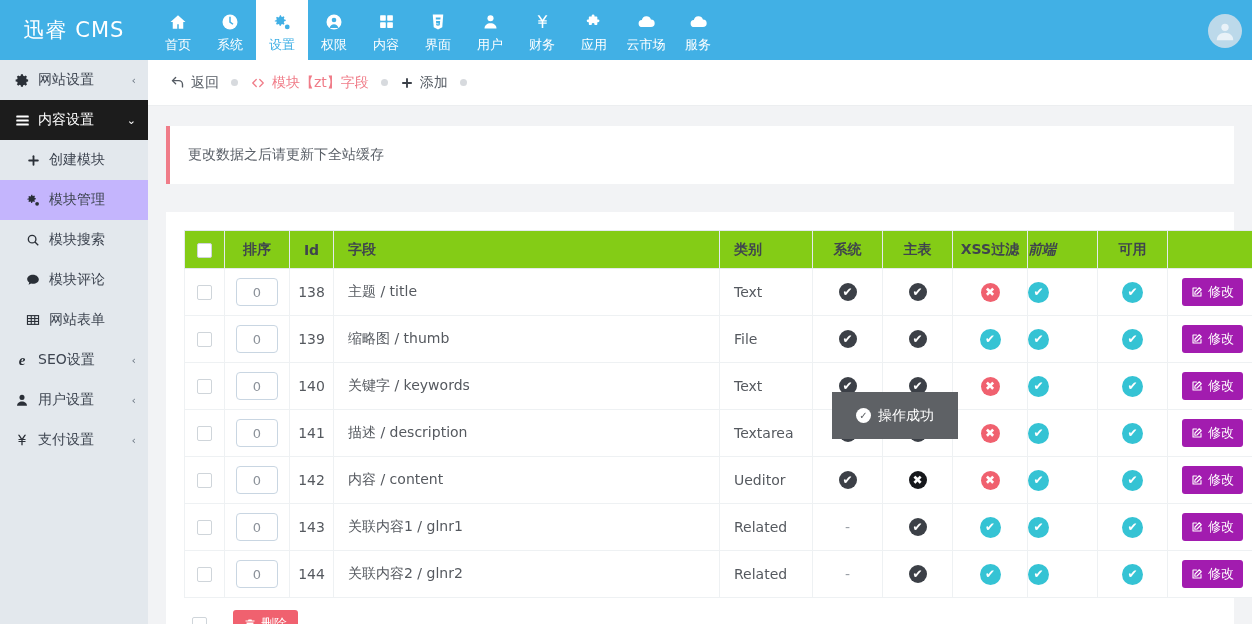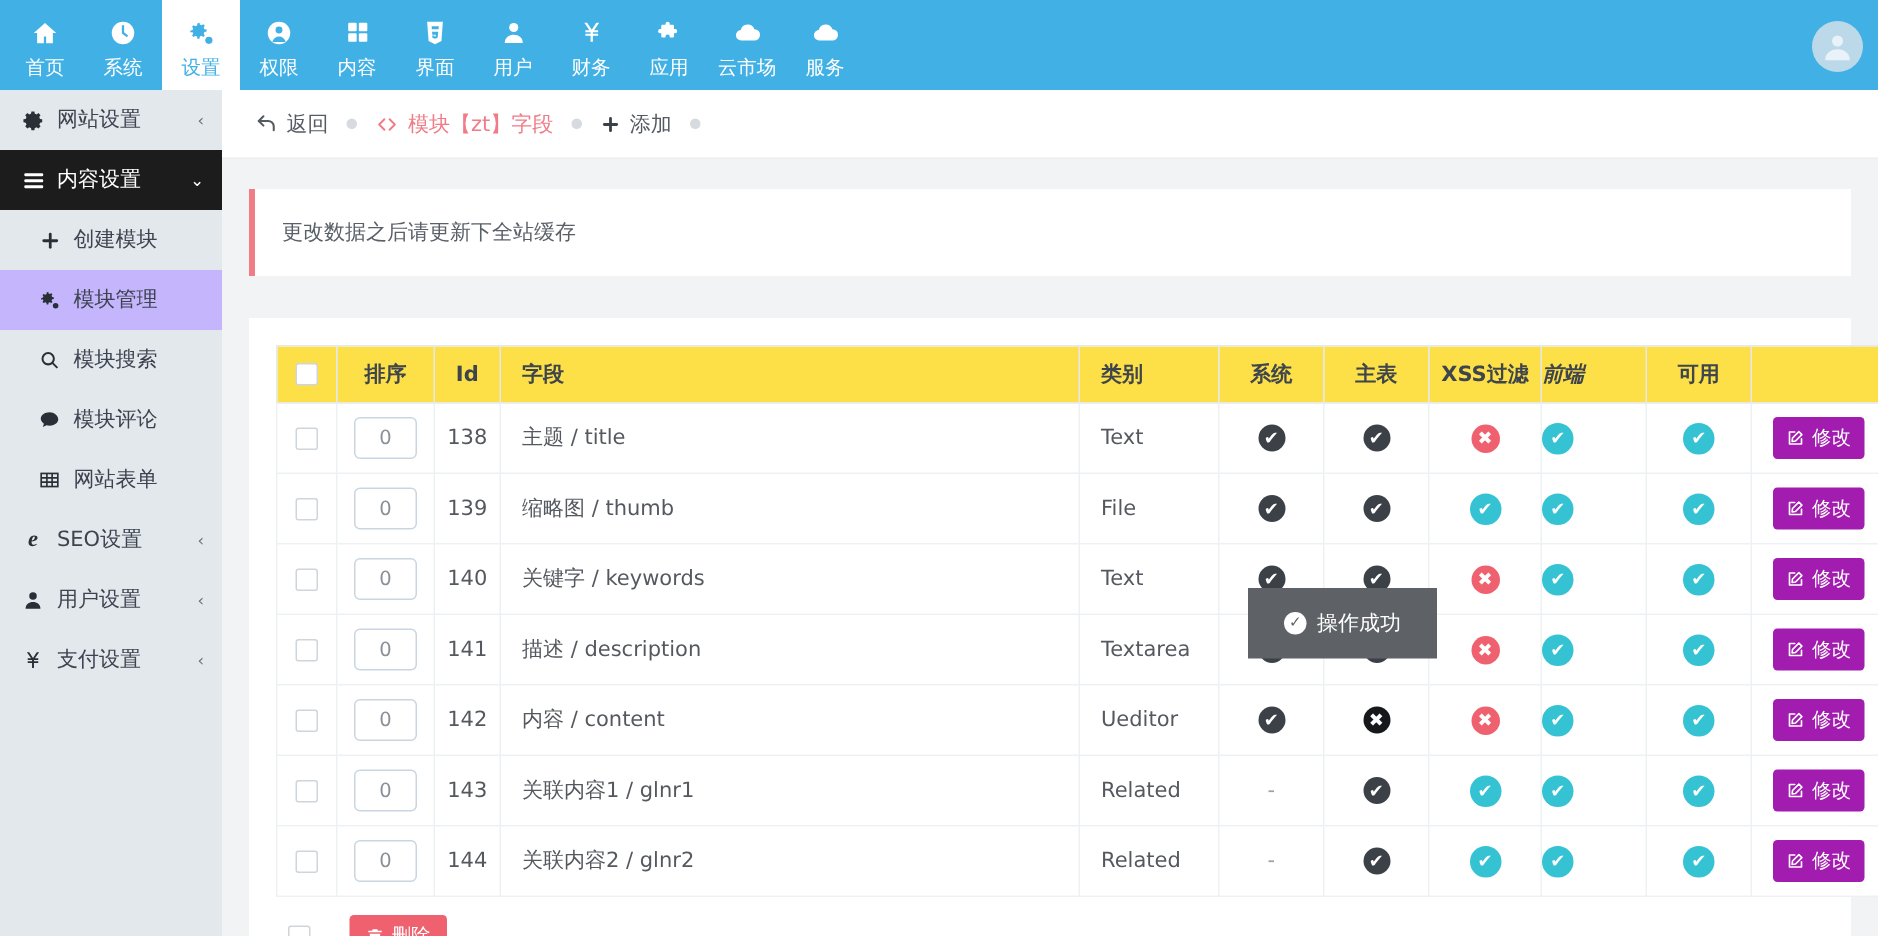--- a/index.html
+++ b/index.html
@@ -164,21 +164,21 @@
   #panel {
     margin: 28px 18px 0 18px;
     background: #ffffff;
     min-height: 330px;
     padding: 18px 18px 0 18px;
     position: relative;
   }
 
   table { border-collapse: collapse; width: 100%; table-layout: fixed; }
   thead th {
-    background: #fde047;
+    background: #84cc16;
     height: 38px;
     font-size: 14px;
     font-weight: bold;
     color: #3f454d;
     border: 1px solid #e4e9ee;
     border-top: 1px solid #e4e9ee;
     font-family: "DejaVu Sans", sans-serif;
   }
   tbody td {
     height: 47px;
@@ -279,20 +279,21 @@
     margin-right: 7px;
     display: inline-flex; align-items: center; justify-content: center;
     width: 15px; height: 15px; border-radius: 50%;
     background: #ffffff; color: #5e6165; font-size: 10px;
   }
 </style>
 </head>
 <body>
 
 <div id="topbar">
+  <div id="brand">迅睿 CMS</div>
   <div id="nav">
       <div class="nav-item">
         <span class="nav-ico">
           <svg width="18" height="18" viewBox="0 0 24 24" fill="#ffffff">
             <path d="M12 3L2 12h3v9h6v-6h2v6h6v-9h3z"></path>
           </svg>
         </span>
         <span class="nav-lbl">首页</span>
       </div>
       <div class="nav-item">

